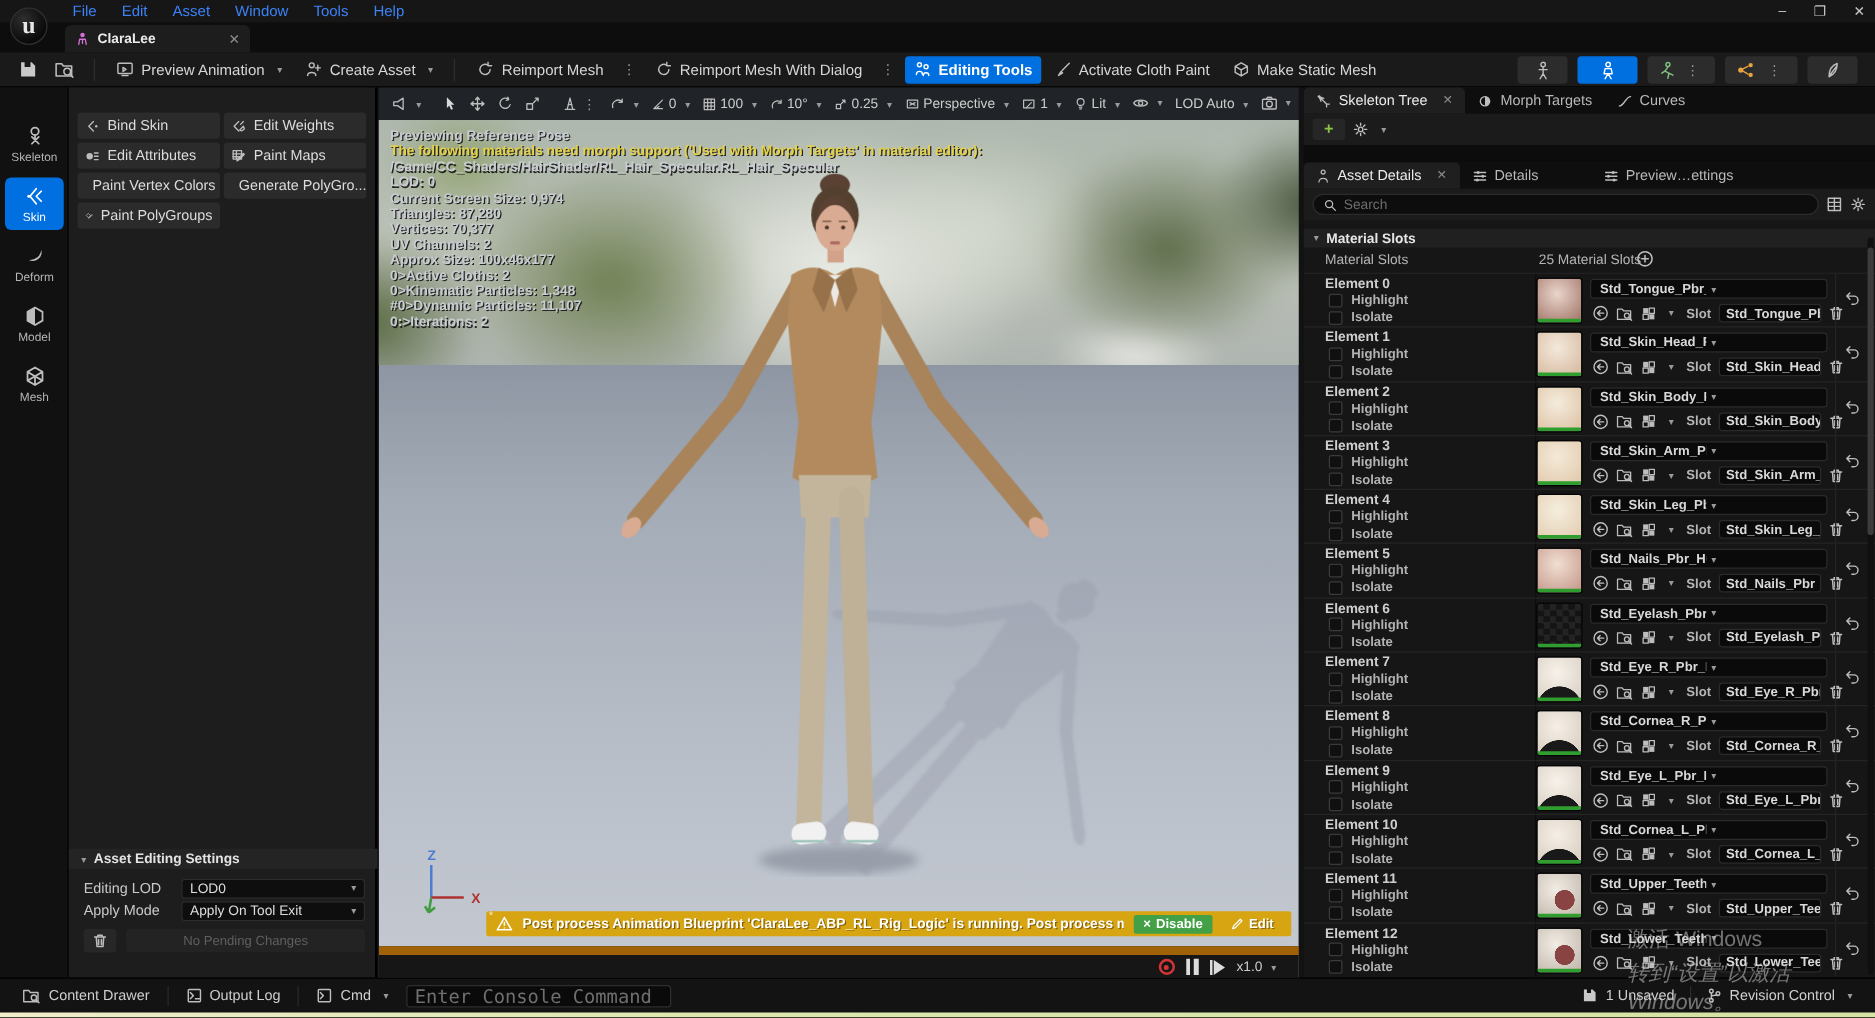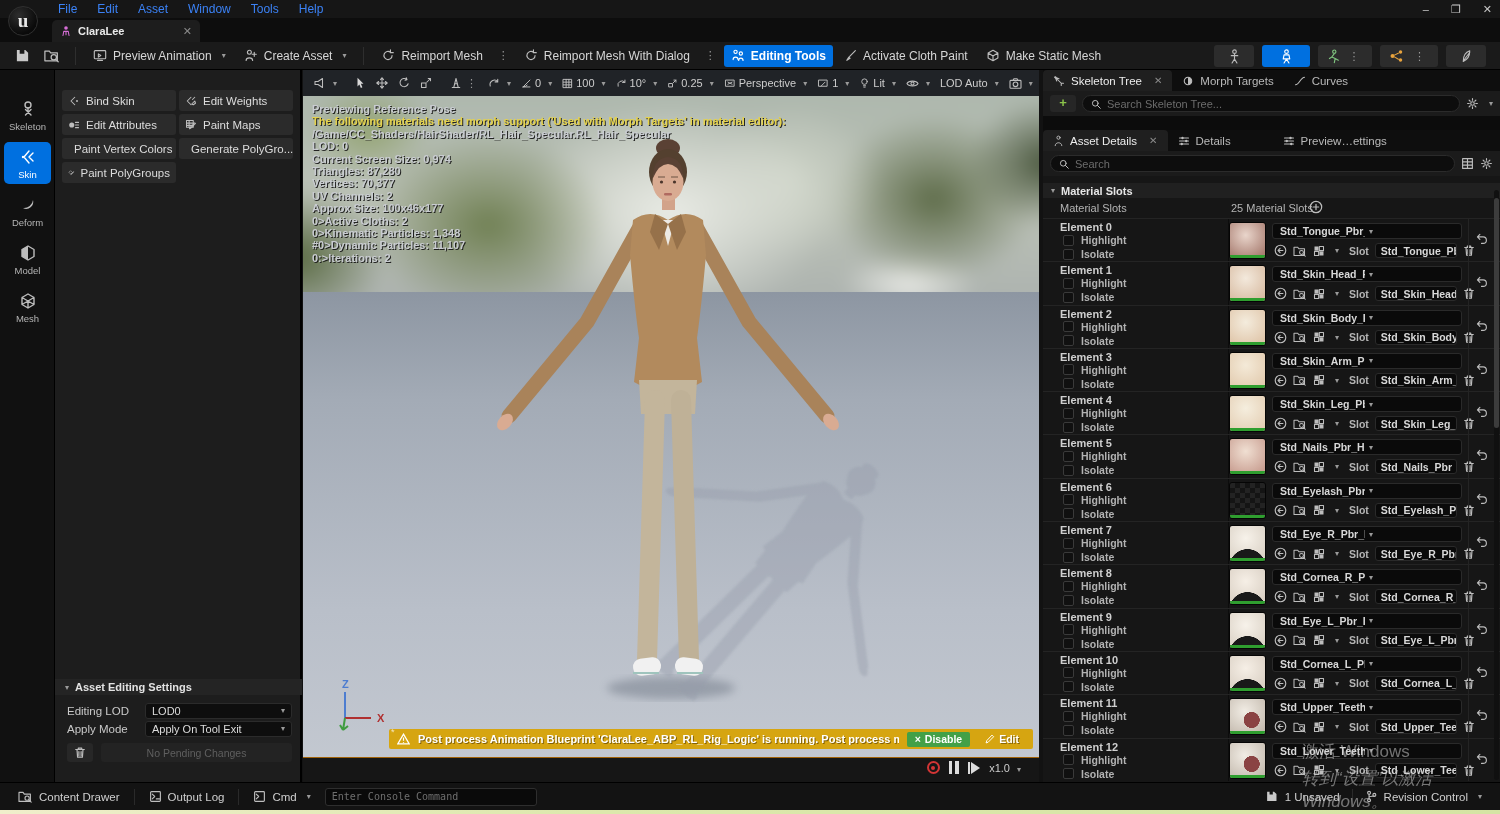--- a/index.html
+++ b/index.html
@@ -63,21 +63,21 @@
     background:linear-gradient(180deg,#8d96a2 0%,#a3abb6 22%,#b9bfc9 65%,#c4c9d1 100%);}
   .vp-figure{position:absolute;left:0;top:0;width:736px;height:712px;z-index:2;}
   .vp-stats{position:absolute;left:9px;top:33px;z-index:5;font-size:11px;font-weight:bold;line-height:12.4px;color:#c9ccd1;text-shadow:1px 1px 0 rgba(20,20,20,.9);}
   .stat-line.warn{color:#e5d24b;}
   .gizmo{position:absolute;left:24px;top:608px;z-index:4;}
   .banner{position:absolute;left:86px;top:659px;width:644px;height:20px;background:#d6a511;border-radius:2px;display:flex;align-items:center;gap:8px;padding:0 8px;z-index:7;}
   .banner .msg{font-size:11px;font-weight:bold;color:#fff;text-shadow:1px 1px 0 rgba(60,40,0,.55);white-space:nowrap;overflow:hidden;flex:1;}
   .btn-disable{height:15px;background:#43a047;border-radius:2px;color:#fff;font-size:10.5px;font-weight:bold;display:flex;align-items:center;gap:4px;padding:0 8px;}
   .btn-edit{height:15px;color:#fff;font-size:10.5px;font-weight:bold;display:flex;align-items:center;gap:4px;padding:0 6px;text-shadow:1px 1px 0 rgba(60,40,0,.5);}
   .star{position:absolute;left:88px;top:657px;color:#f3e7c0;font-size:9px;z-index:8;}
-  .timeline{position:absolute;left:0;top:687px;width:736px;height:25px;background:#161616;border-top:1px solid #a16207;z-index:6;}
+  .timeline{position:absolute;left:0;top:687px;width:736px;height:25px;background:#161616;border-top:7px solid #a16207;z-index:6;}
   .tl-ctrls{position:absolute;right:18px;top:3px;display:flex;align-items:center;gap:9px;}
   .rec{width:13px;height:13px;border:2px solid #d23535;border-radius:50%;position:relative;}
   .rec::after{content:"";position:absolute;left:2.5px;top:2.5px;width:4px;height:4px;background:#d23535;border-radius:50%;}
   .pause{display:flex;gap:3px;}
   .pause i{display:block;width:3.5px;height:13px;background:#dcdcdc;}
   .step{display:flex;align-items:center;gap:1px;}
   .step i{display:block;width:2.5px;height:12px;background:#dcdcdc;}
   .tri{width:0;height:0;border-left:9px solid #dcdcdc;border-top:6px solid transparent;border-bottom:6px solid transparent;}
   .speed{font-size:11px;color:#cdcdcd;}
   
@@ -115,21 +115,21 @@
   .m-slotlbl{font-size:10.5px;color:#b5b5b5;margin-left:4px;}
   .m-slot{width:82px;height:15px;background:#0a0a0a;border:1px solid #2a2a2a;border-radius:3px;font-size:10.5px;color:#d8d8d8;display:flex;align-items:center;padding:0 5px;overflow:hidden;white-space:nowrap;}
   .m-reset{position:absolute;left:432px;top:13px;}
   .rscroll{position:absolute;right:1px;top:120px;width:5px;height:590px;background:#101010;border-radius:3px;}
   .rscroll i{display:block;margin-top:8px;width:5px;height:230px;background:#3c3c3c;border-radius:3px;}
   
   .statusbar{left:0;top:782px;width:1500px;height:28px;background:#131313;border-top:1px solid #000;display:flex;align-items:center;padding:0 10px;gap:6px;font-size:11.5px;color:#cfcfcf;}
   .sbtn{display:flex;align-items:center;gap:6px;padding:4px 8px;white-space:nowrap;}
   .ssep{width:1px;height:16px;background:#2a2a2a;}
   .console{width:212px;height:18px;background:#0a0a0a;border:1px solid #2e2e2e;border-radius:3px;display:flex;align-items:center;padding:0 6px;}
-  .console input{flex:1;background:transparent;border:none;outline:none;color:#bdbdbd;font-size:10px;font-family:"DejaVu Sans Mono","Liberation Mono",monospace;}
+  .console input{flex:1;background:transparent;border:none;outline:none;color:#bdbdbd;font-size:15px;font-family:"DejaVu Sans Mono","Liberation Mono",monospace;}
   .console input::placeholder{color:#6f6f6f;}
   .sb-right{margin-left:auto;display:flex;align-items:center;gap:4px;}
   .bottom-strip{left:0;top:810px;width:1500px;height:4px;background:linear-gradient(90deg,#f0eecb,#dcE8ac 40%,#d5e4a4);}
   
   .watermark{left:1302px;top:740px;z-index:30;color:rgba(200,200,200,0.55);pointer-events:none;}
   .watermark .w1{font-size:17px;}
   .watermark .w2{font-size:17px;margin-top:4px;font-style:italic;}
 </style>
 </head>
 <body>
@@ -445,21 +445,21 @@
           <span class="chev">▾</span>
       </div>
       <div class="vpi">
         <svg class="ic" width="11" height="11" viewBox="0 0 16 16">
             <rect x="3" y="8" width="5" height="5"></rect>
             <path d="M9,7 L13,3 M13,6 V3 h-3"></path>
           </svg>
         <span>0.25</span>
           <span class="chev">▾</span>
       </div>
-      <div style="margin-left:auto;display:flex;align-items:center;gap:2px">
+      <div style="margin-left:auto;display:flex;align-items:flex-start;gap:2px">
         <div class="vpi">
           <svg class="ic" width="12" height="11" viewBox="0 0 16 16">
               <rect x="2" y="3" width="12" height="9"></rect>
               <path d="M5,6 l6,3 M5,9 l6,-3"></path>
             </svg>
           <span>Perspective</span>
             <span class="chev">▾</span>
         </div>
         <div class="vpi">
           <svg class="ic" width="12" height="11" viewBox="0 0 16 16">
@@ -621,27 +621,20 @@
       </div>
       <div class="rtab" style="min-width:70px">
         <svg class="ic" width="12" height="12" viewBox="0 0 16 16">
             <path d="M2,13 C7,13 9,3 14,3"></path>
           </svg>
         <span>Curves</span>
       </div>
     </div>
     <div class="searchrow" style="top:21px">
       <div class="addbtn">+</div>
-      <div class="pill">
-        <svg class="ic" width="10" height="10" viewBox="0 0 14 14">
-            <circle cx="6" cy="6" r="4"></circle>
-            <path d="M9,9 L13,13"></path>
-          </svg>
-        <input placeholder="Search Skeleton Tree..." style="">
-      </div>
       <svg class="ic" width="13" height="13" viewBox="0 0 16 16">
           <circle cx="8" cy="8" r="2.2"></circle>
           <path d="M8,2 v2 M8,12 v2 M2,8 h2 M12,8 h2 M3.8,3.8 l1.4,1.4 M10.8,10.8 l1.4,1.4 M12.2,3.8 l-1.4,1.4 M5.2,10.8 l-1.4,1.4"></path>
         </svg>
       <span class="chev">▾</span>
     </div>
     <div class="abs" style="left:0;top:46px;width:457px;height:14px;background:#0c0c0c;"></div>
 
     <div class="rtabs" style="top:60px">
       <div class="rtab active">

